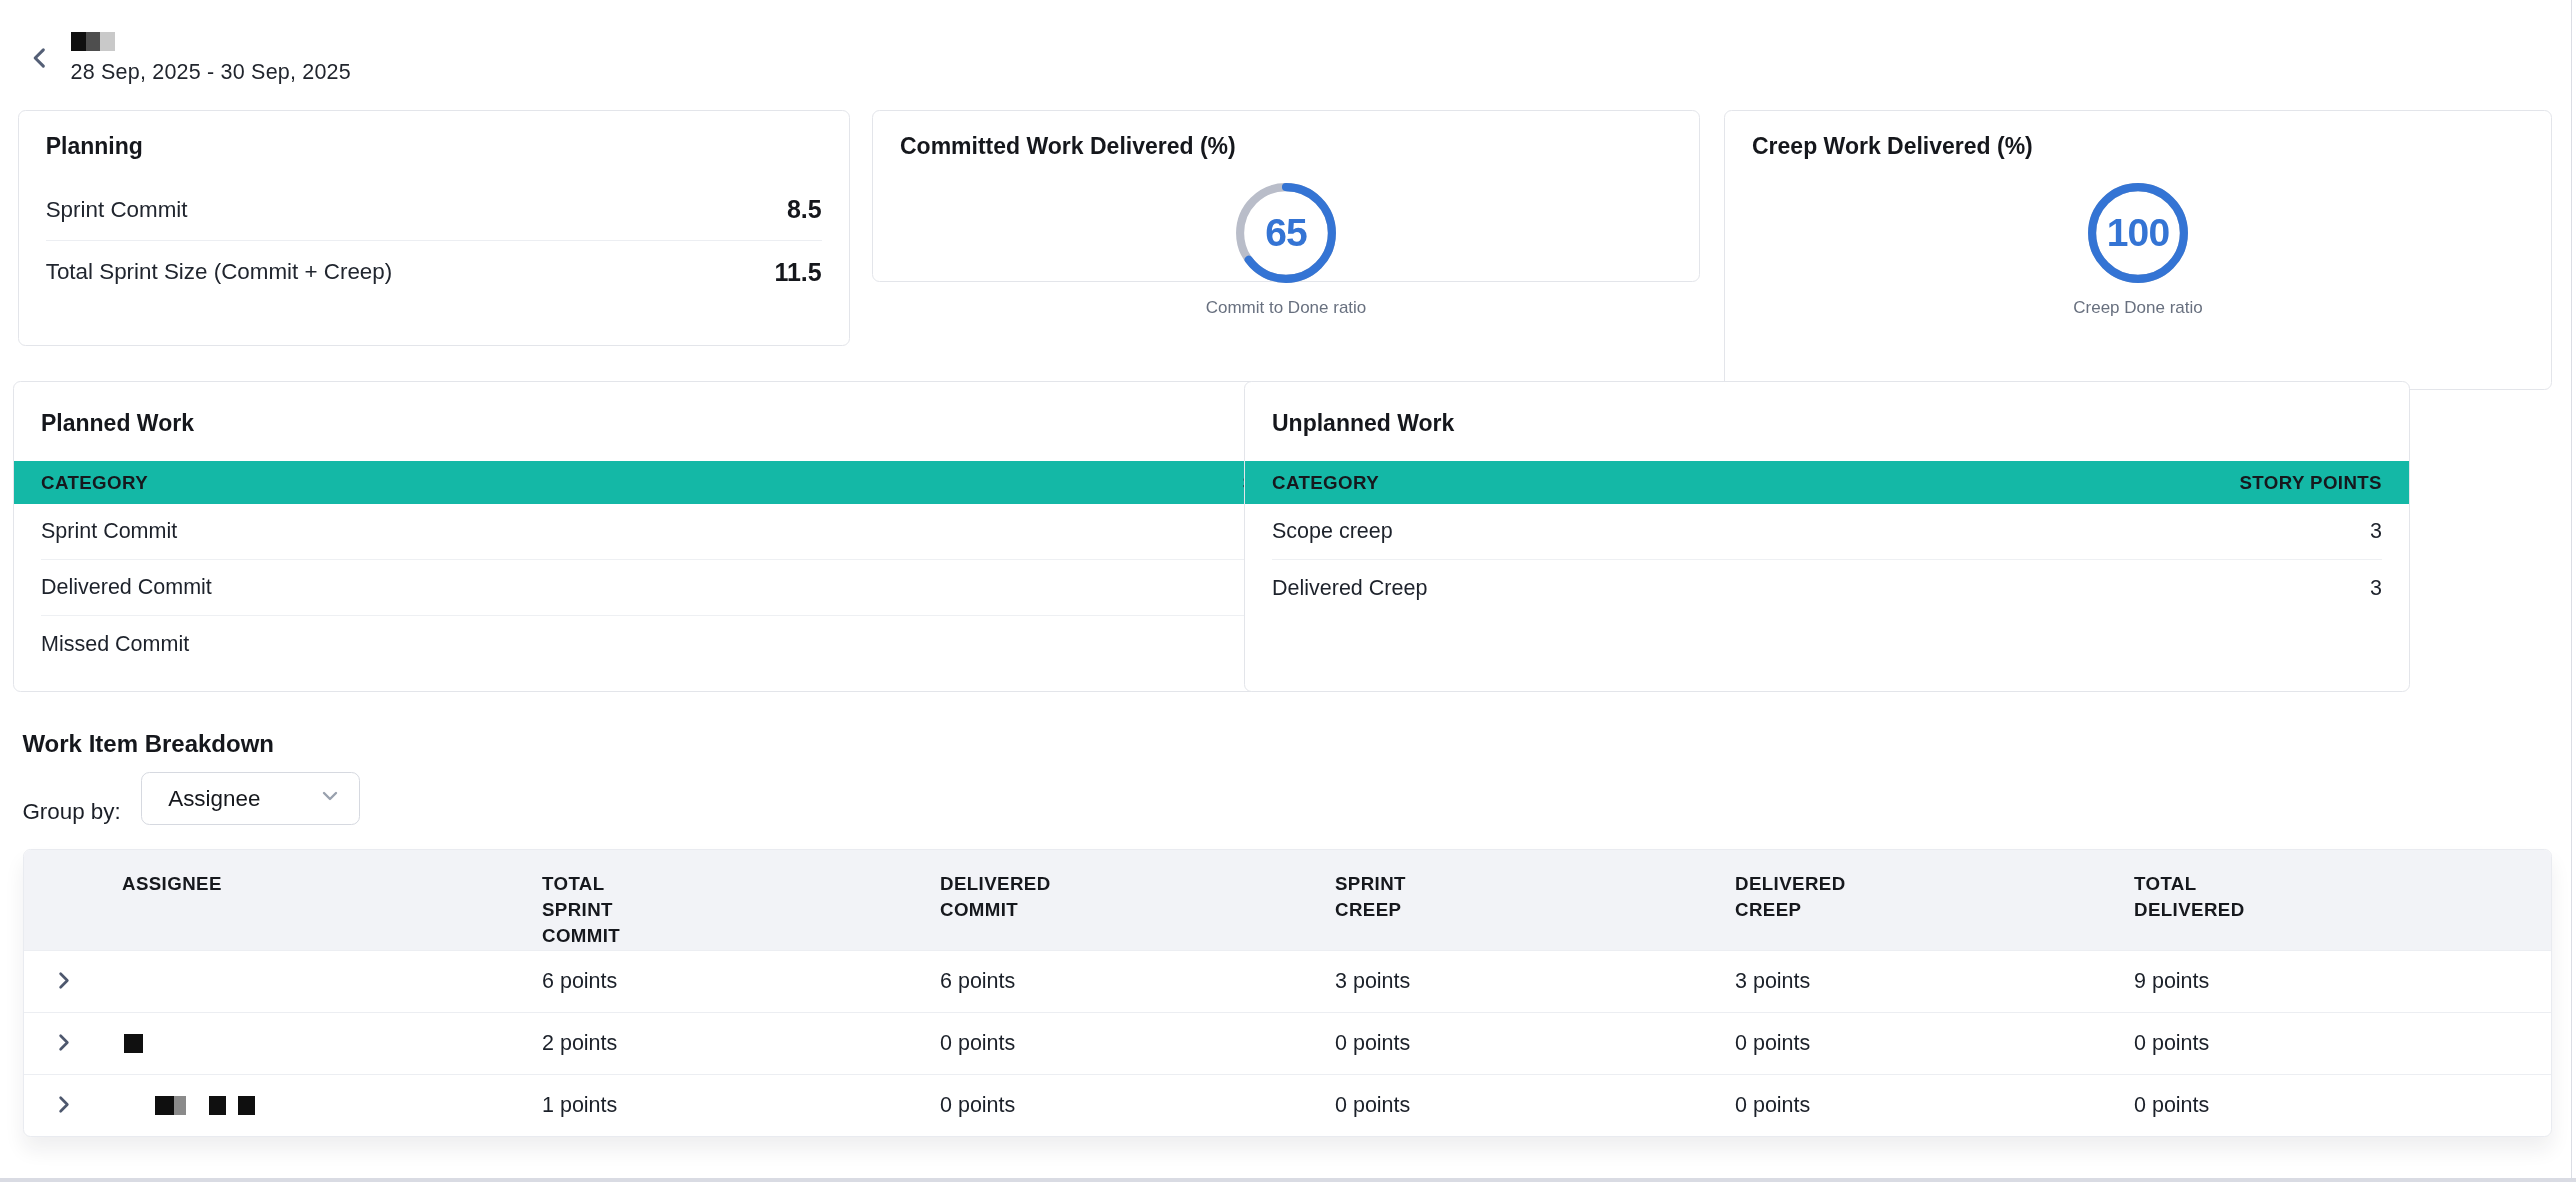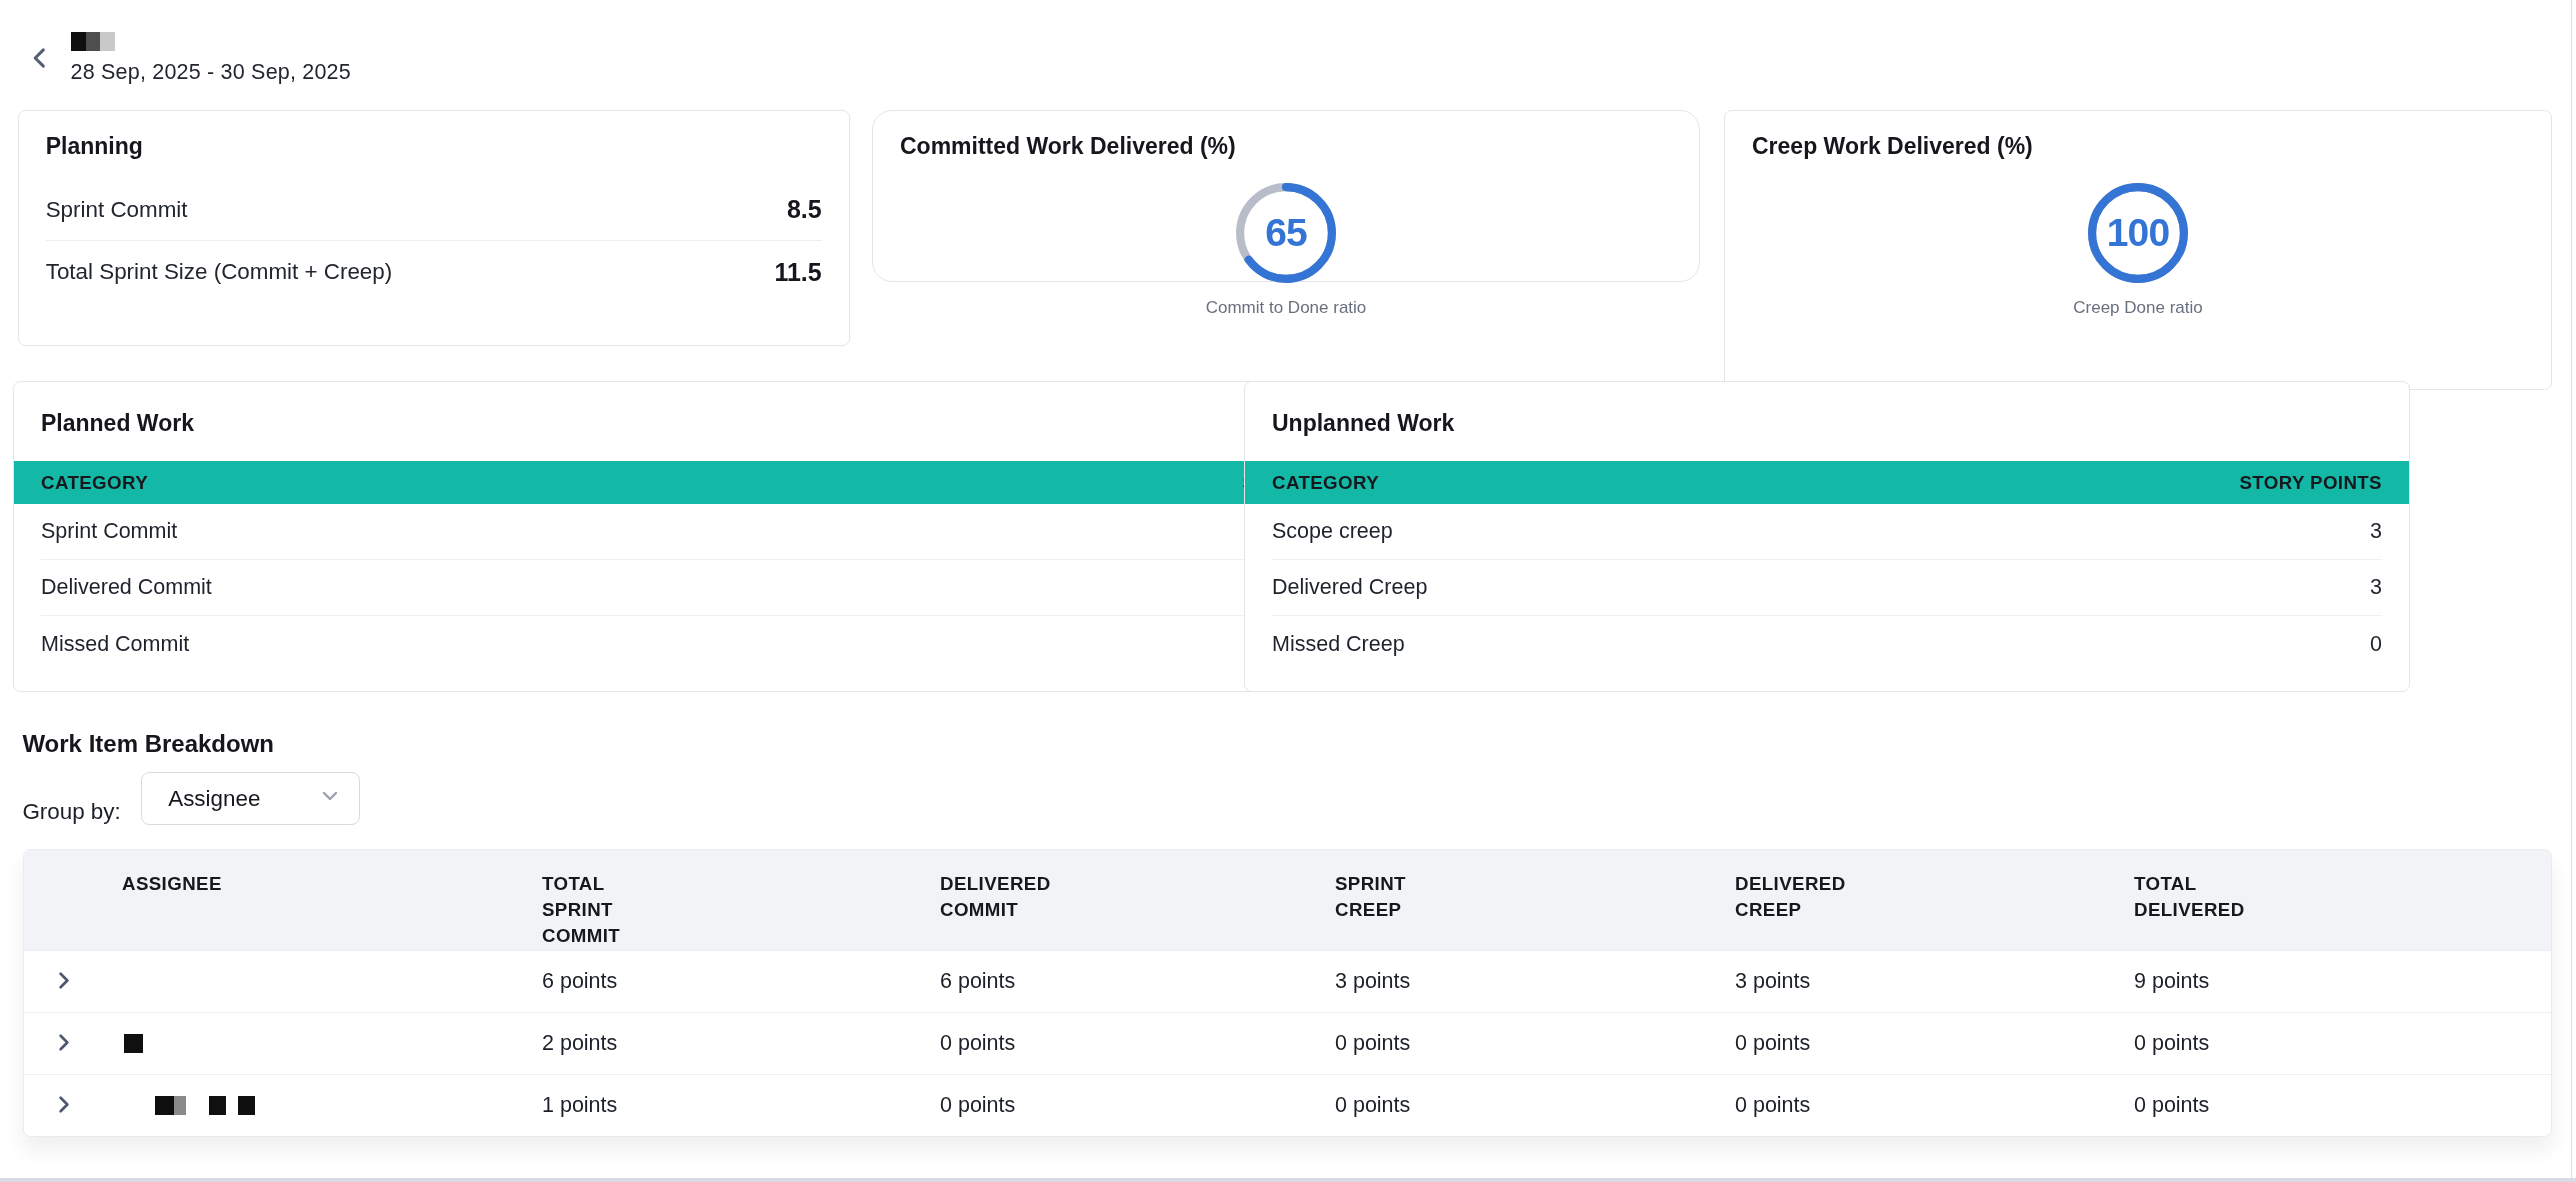--- a/index.html
+++ b/index.html
@@ -15,21 +15,21 @@
   
   .card { position:absolute; background:#fff; border:0.9px solid #e3e5ea; border-radius:7.5px; }
   .card-title { font-size:23px; font-weight:bold; color:#15171c; }
 
   #card-planning { left:17.7px; top:110px; width:832px; height:236px; padding:22.4px 27px; }
   #card-planning .card-title { margin-bottom:18.7px; }
   .kv-row { display:flex; justify-content:space-between; align-items:center; height:62px; font-size:22.4px; color:#21262f; }
   .kv-row.divided { border-bottom:0.9px solid #eceef2; }
   .kv-val { font-size:25px; font-weight:bold; color:#15171c; }
 
-  #card-committed { left:872px;  top:110px; width:828px; height:172px; padding:22.4px 27px;border-radius:20px; }
+  #card-committed { left:872px;  top:110px; width:828px; height:172px; padding:22.4px 27px; }
   #card-creep     { left:1724px; top:110px; width:828px; height:280px; padding:22.4px 27px; }
   .gauge-wrap { display:flex; flex-direction:column; align-items:center; margin-top:18.7px; }
   .gauge-box { position:relative; width:108px; height:108px; }
   .gauge-box svg { width:108px; height:108px; }
   .gauge-num { position:absolute; inset:0; display:flex; align-items:center; justify-content:center;
                font-size:39px; font-weight:bold; color:#3474d4; letter-spacing:-0.9px; }
   .gauge-caption { margin-top:11px; font-size:17px; color:#68707f; }
 
   
   #card-planned   { left:13px;   top:381px; width:1400px; height:311px; }
@@ -154,24 +154,20 @@
     <span>STORY POINTS</span>
   </div>
   <div class="trow">
     <span>Scope creep</span>
     <span>3</span>
   </div>
   <div class="trow">
     <span>Delivered Creep</span>
     <span>3</span>
   </div>
-  <div class="trow">
-    <span>Missed Creep</span>
-    <span>0</span>
-  </div>
 </div>
 
 <div id="breakdown-title">Work Item Breakdown</div>
 
 <div id="groupby">
   <span class="gb-label">Group by:</span>
   <div class="dropdown">
     <span>Assignee</span>
     <span>
       <svg viewBox="0 0 24 24" width="24" height="24" fill="none" stroke="#99a1ae" stroke-width="2.4" stroke-linecap="round" stroke-linejoin="round">

